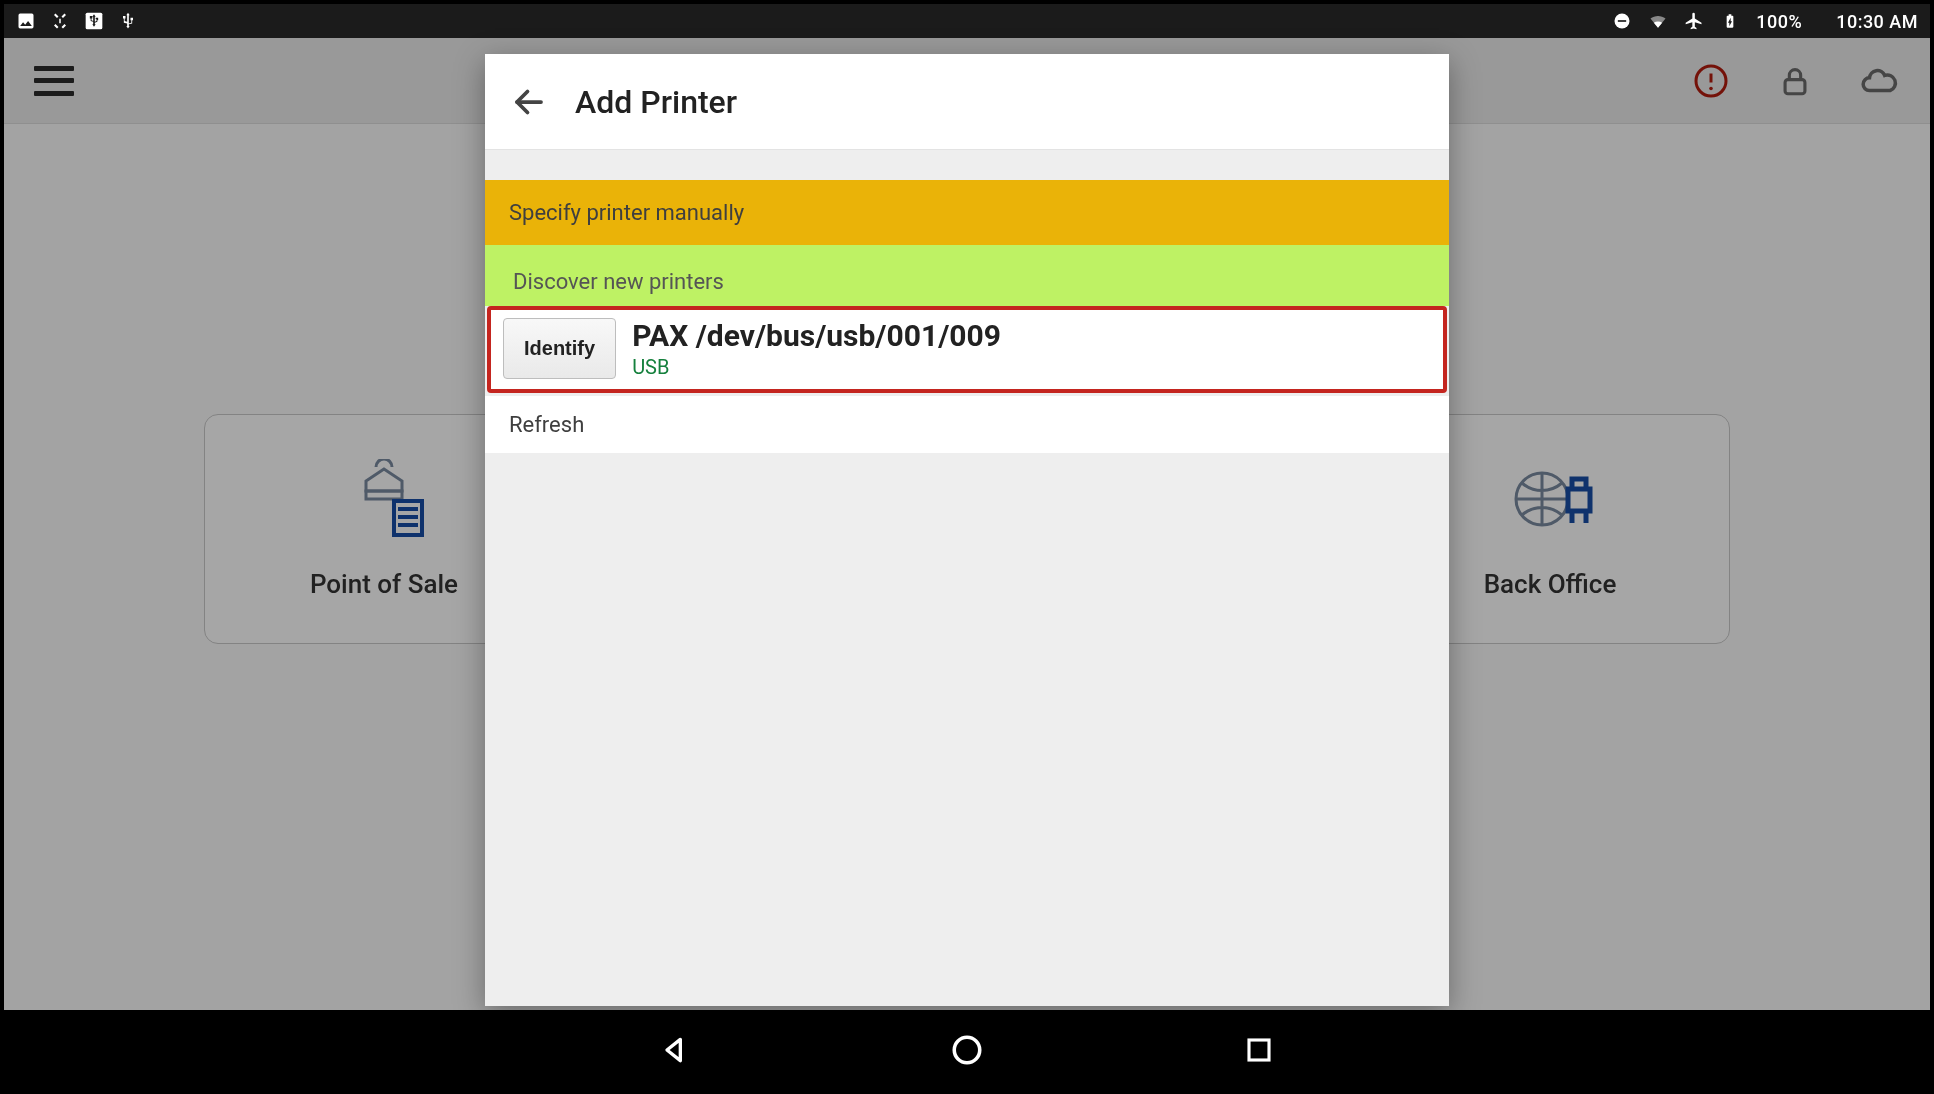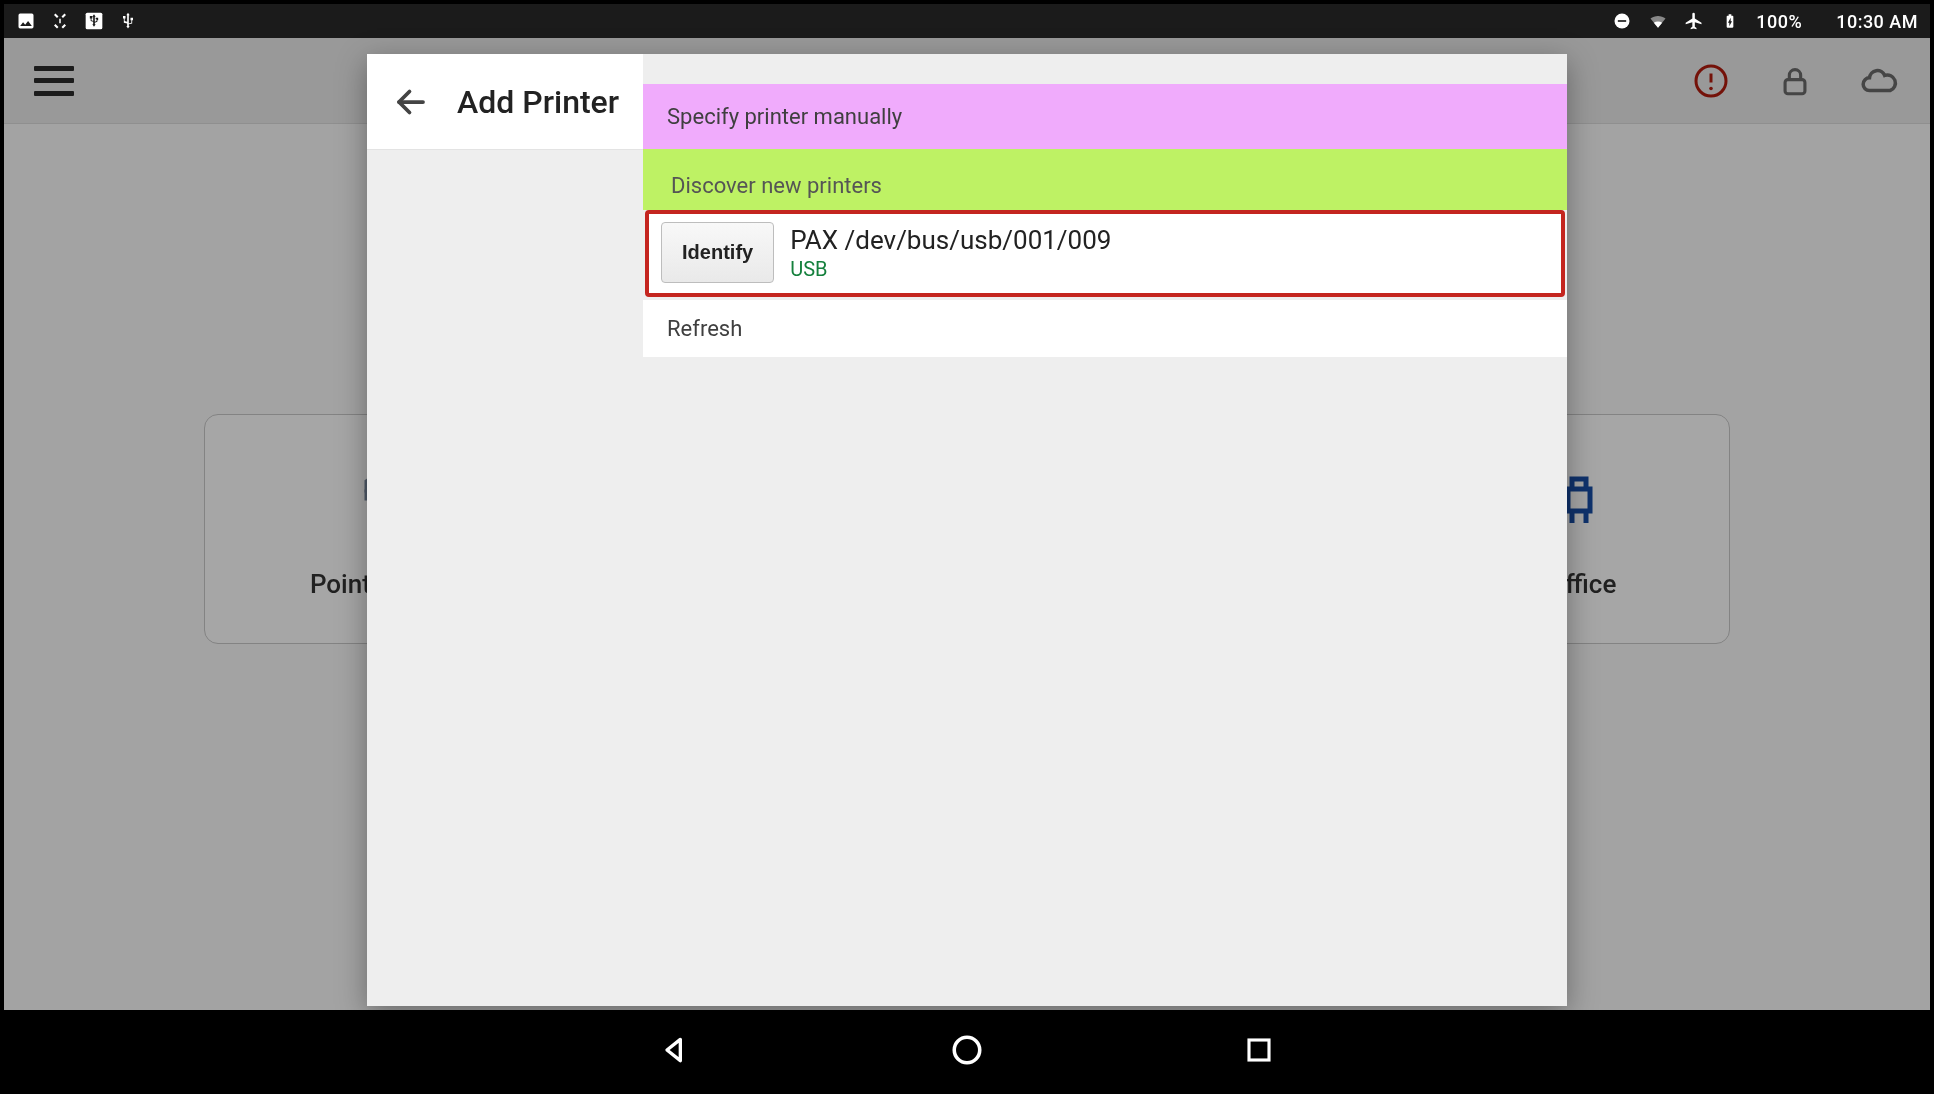--- a/index.html
+++ b/index.html
@@ -76,42 +76,42 @@
       position: absolute;
       top: 34px; left: 0; right: 0; bottom: 80px;
       background: rgba(0,0,0,0.35);
     }
     
     .dialog {
       position: absolute;
       top: 50px;
       left: 50%;
       transform: translateX(-50%);
-      width: 1200px;
+      width: 964px;
       height: 952px;
       background: #eeeeee;
       box-shadow: 0 8px 28px rgba(0,0,0,.35);
       display: flex;
-      flex-direction: row;
+      flex-direction: column;
     }
     .dialog-header {
       background: #ffffff;
       height: 96px;
       display: flex;
       align-items: center;
       gap: 26px;
       padding: 0 24px;
       border-bottom: 1px solid #e3e3e3;
     }
     .back-btn { width: 40px; height: 40px; display: inline-flex; align-items: center; justify-content: center; cursor: pointer; color: #444; }
     .dialog-title { font-size: 32px; font-weight: 500; color: #222; }
     .dialog-body { flex: 1; overflow: auto; }
     .section-gap { height: 30px; background: #eeeeee; }
     .row {
-      background: #f0abfc;
+      background: #eab308;
       padding: 20px 24px;
       font-size: 22px;
       color: #3f3f3f;
       cursor: pointer;
     }
     .section-header {
       background: #bef264;
       padding: 24px 28px 12px 28px;
       font-size: 22px;
       color: #555;
@@ -130,21 +130,21 @@
       background: linear-gradient(#f8f8f8,#e9e9e9);
       border: 1px solid #bdbdbd;
       border-radius: 4px;
       padding: 18px 20px;
       font-size: 20px;
       font-weight: 600;
       color: #222;
       cursor: pointer;
     }
     .printer-info { display: flex; flex-direction: column; }
-    .printer-name { font-size: 26px; font-weight: 400; color: #222; }
+    .printer-name { font-size: 30px; font-weight: 700; color: #222; }
     .printer-conn { font-size: 20px; color: #15803d; margin-top: 2px; }
     .refresh-row {
       background: #fff;
       padding: 16px 24px;
       font-size: 22px;
       color: #3f3f3f;
       cursor: pointer;
       border-top: 1px solid #eee;
     }
     

